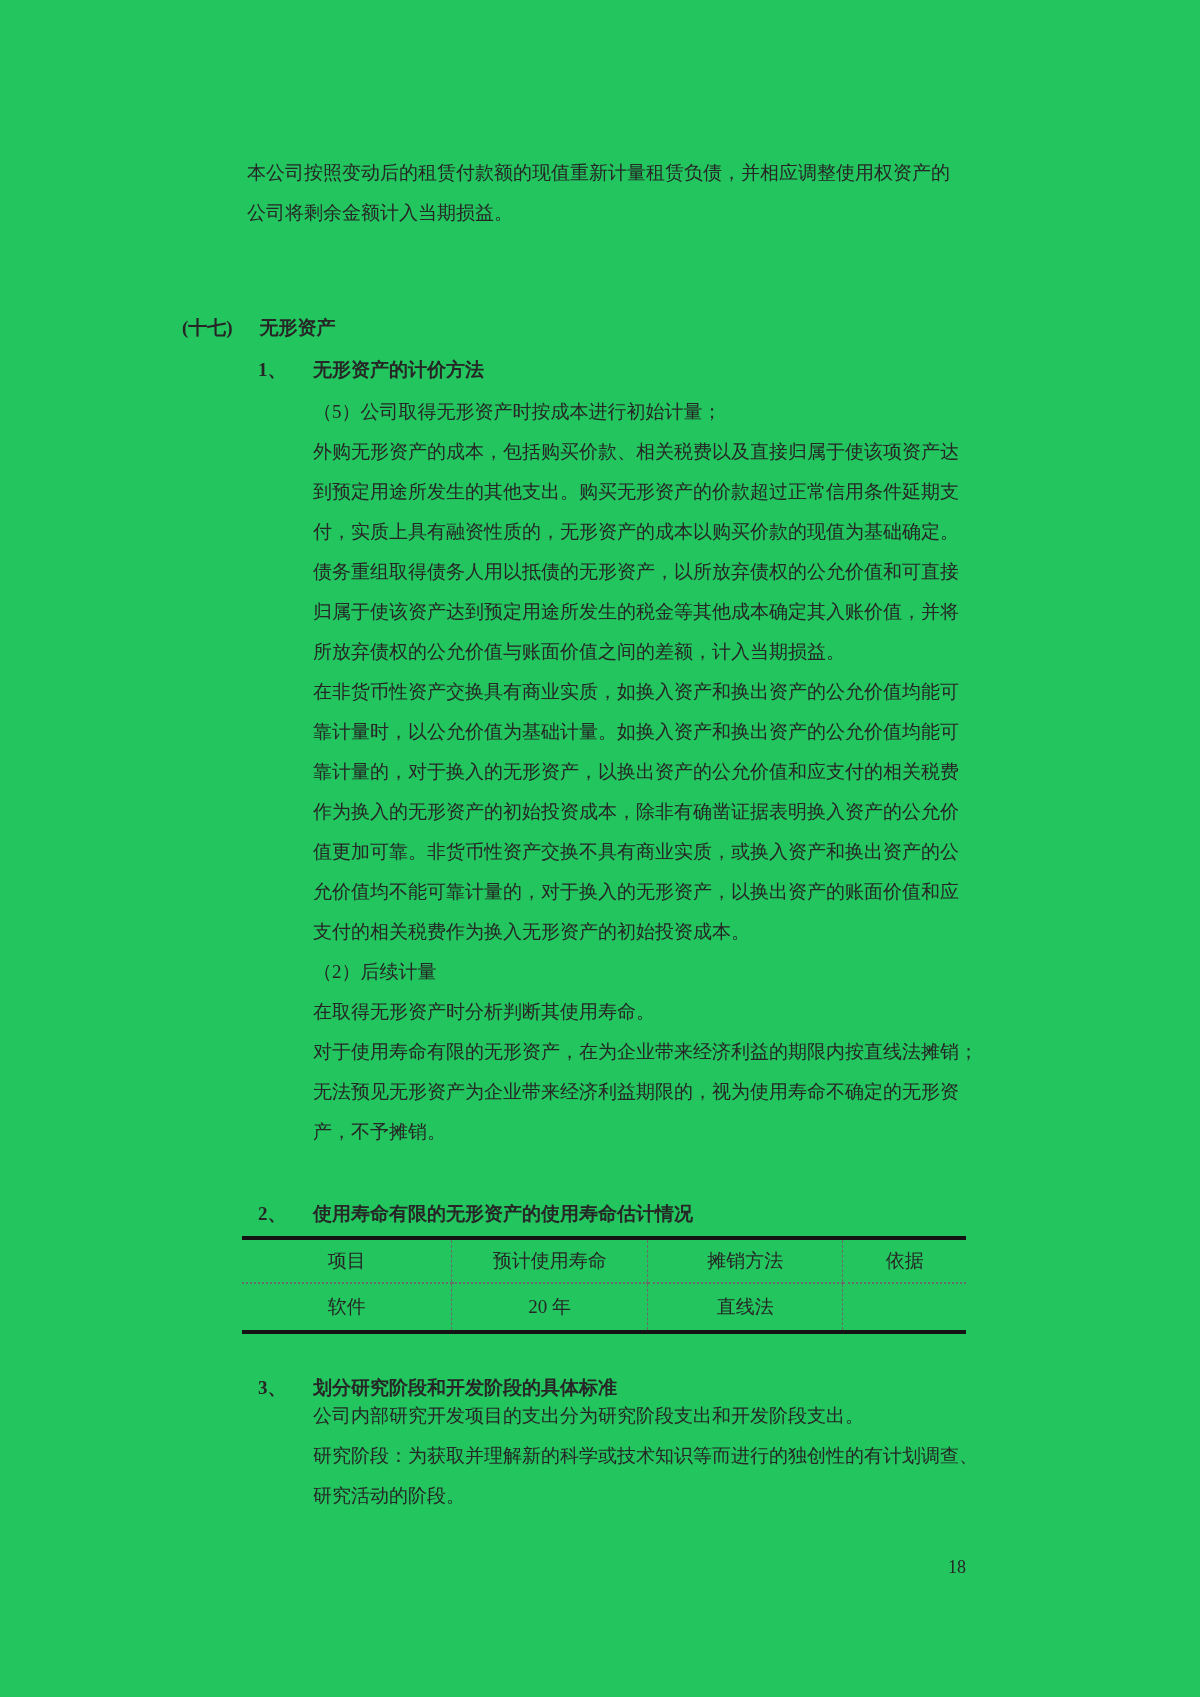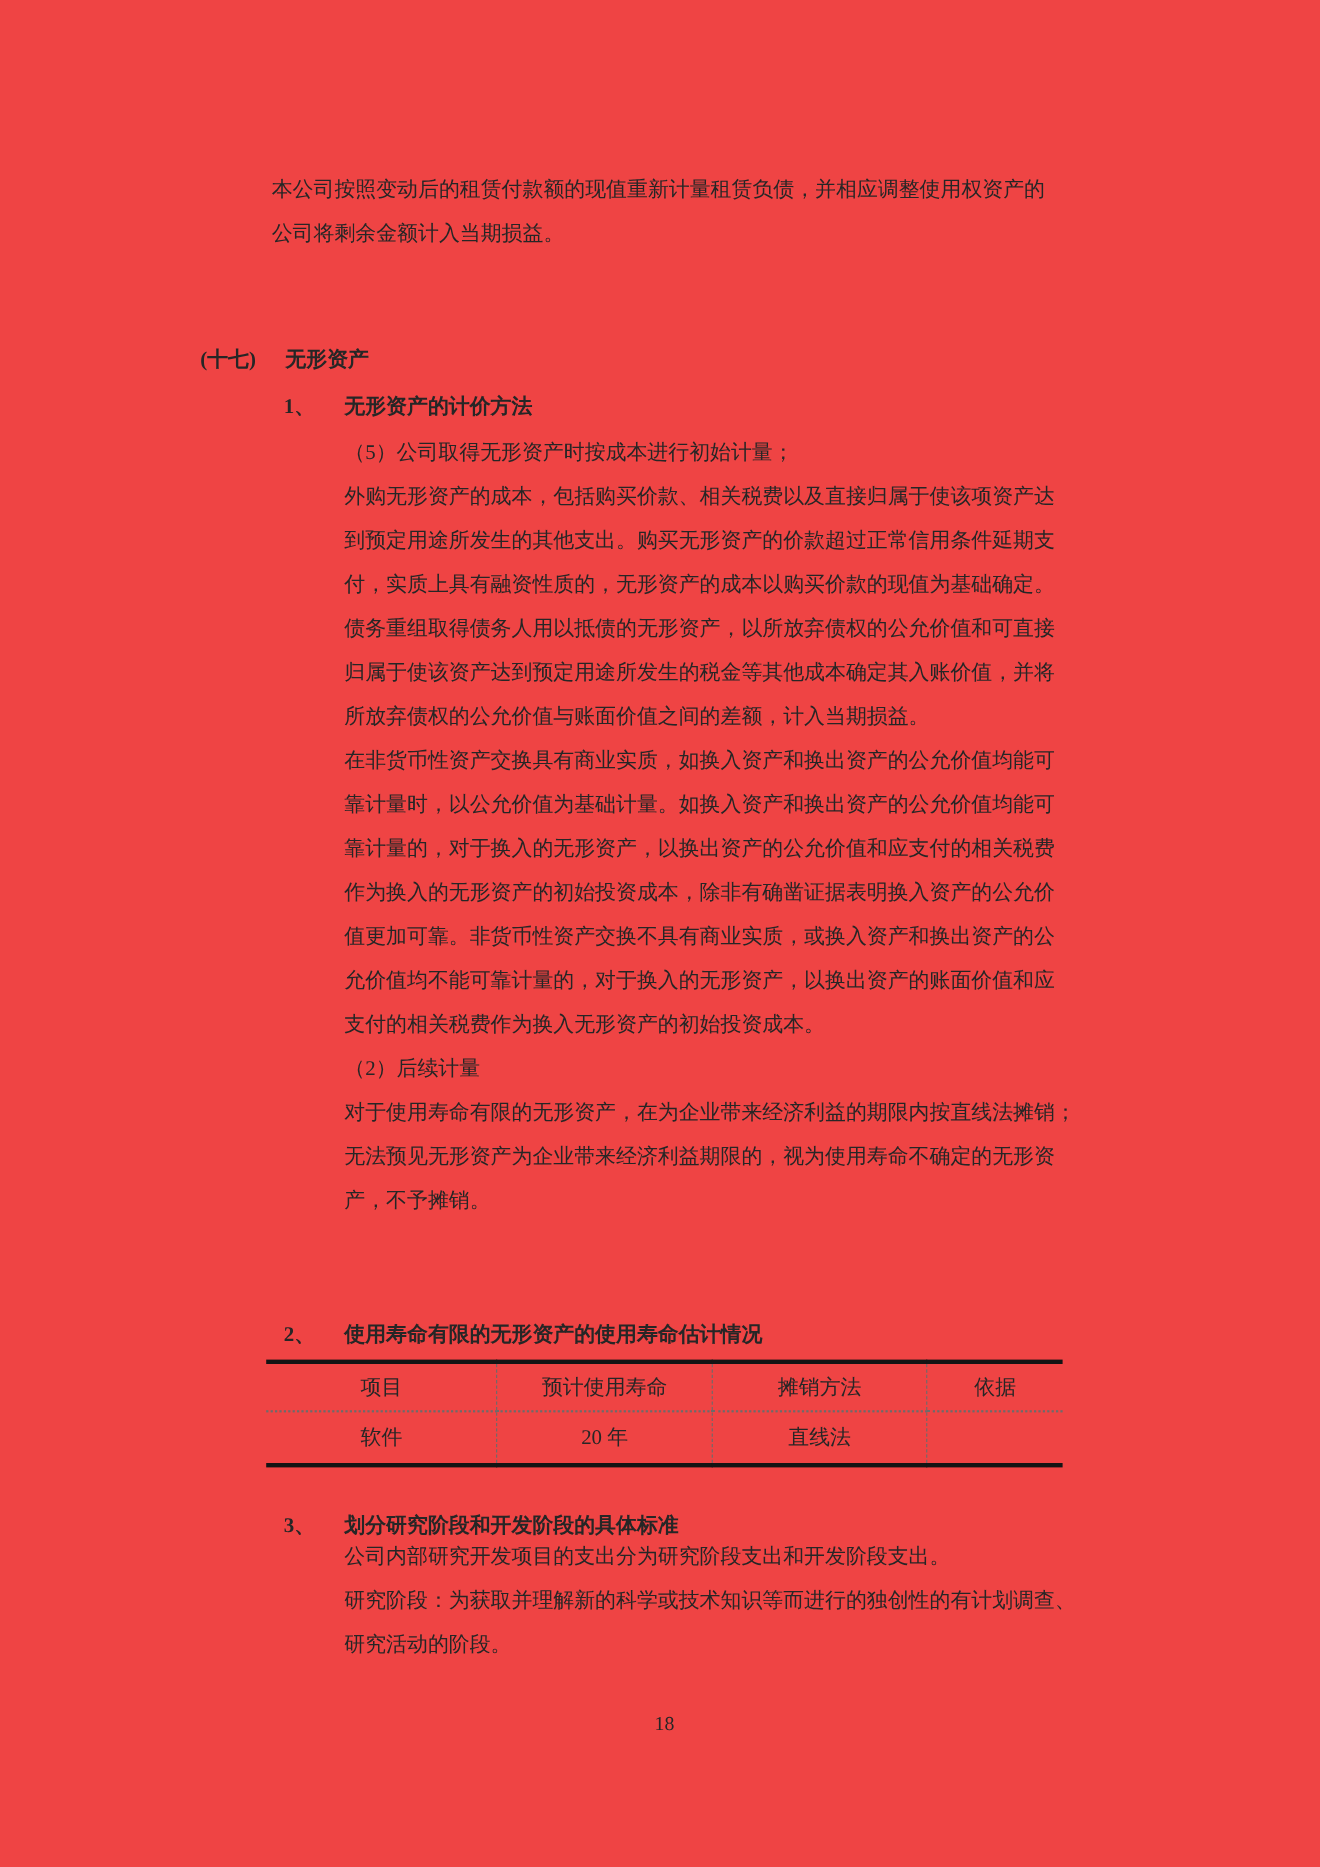--- a/index.html
+++ b/index.html
@@ -5,21 +5,21 @@
   html, body {
     margin: 0;
     padding: 0;
     background: #e8e8e8;
   }
   .page {
     position: relative;
     width: 1200px;
     height: 1697px;
     margin: 0 auto;
-    background: #ef4444;
+    background: #22c55e;
     color: #262626;
     font-family: "Liberation Serif", "DejaVu Serif", serif;
     font-size: 19px;
     overflow: hidden;
   }
   .line {
     height: 40px;
     line-height: 40px;
     white-space: nowrap;
   }
@@ -68,21 +68,21 @@
   col.c2 { width: 27%; }
   col.c3 { width: 27%; }
   col.c4 { width: 17%; }
 
   .page-number {
     left: 242px;
     top: 1550px;
     width: 724px;
     height: 34px;
     line-height: 34px;
-    text-align: center;
+    text-align: right;
     font-size: 18px;
   }
 </style>
 </head>
 <body>
 
 <div class="page">
 
   <div class="abs intro">
     <div class="line">本公司按照变动后的租赁付款额的现值重新计量租赁负债，并相应调整使用权资产的</div>
@@ -108,20 +108,21 @@
     <div class="line">归属于使该资产达到预定用途所发生的税金等其他成本确定其入账价值，并将</div>
     <div class="line">所放弃债权的公允价值与账面价值之间的差额，计入当期损益。</div>
     <div class="line">在非货币性资产交换具有商业实质，如换入资产和换出资产的公允价值均能可</div>
     <div class="line">靠计量时，以公允价值为基础计量。如换入资产和换出资产的公允价值均能可</div>
     <div class="line">靠计量的，对于换入的无形资产，以换出资产的公允价值和应支付的相关税费</div>
     <div class="line">作为换入的无形资产的初始投资成本，除非有确凿证据表明换入资产的公允价</div>
     <div class="line">值更加可靠。非货币性资产交换不具有商业实质，或换入资产和换出资产的公</div>
     <div class="line">允价值均不能可靠计量的，对于换入的无形资产，以换出资产的账面价值和应</div>
     <div class="line">支付的相关税费作为换入无形资产的初始投资成本。</div>
     <div class="line">（2）后续计量</div>
+    <div class="line">在取得无形资产时分析判断其使用寿命。</div>
     <div class="line">对于使用寿命有限的无形资产，在为企业带来经济利益的期限内按直线法摊销；</div>
     <div class="line">无法预见无形资产为企业带来经济利益期限的，视为使用寿命不确定的无形资</div>
     <div class="line">产，不予摊销。</div>
   </div>
 
   <div class="abs sub-head" id="sub2-head">
     <span class="sub-num">2、</span>
     <span class="sub-title">使用寿命有限的无形资产的使用寿命估计情况</span>
   </div>
 

